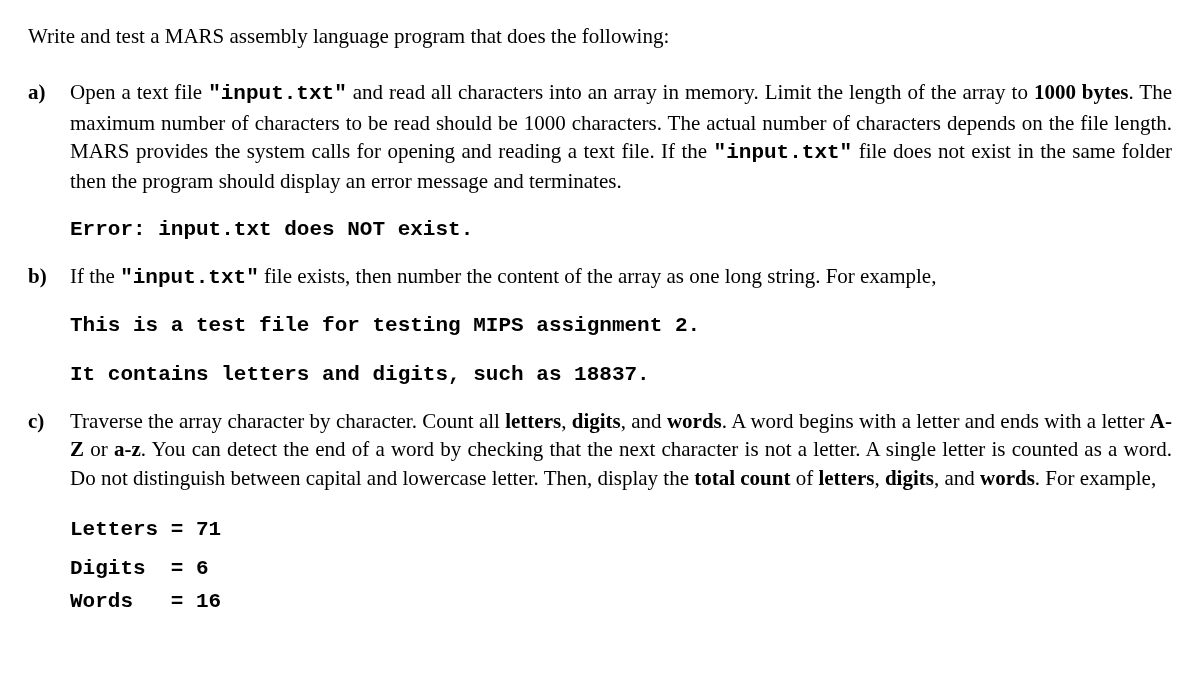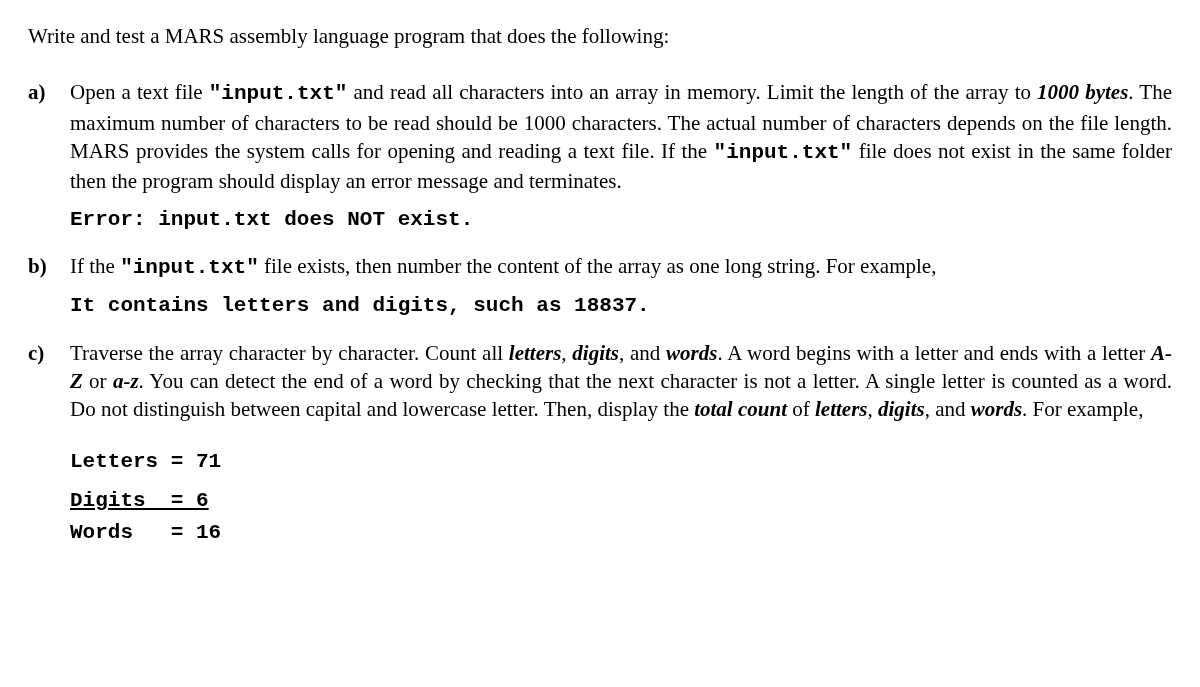--- a/index.html
+++ b/index.html
@@ -22,25 +22,25 @@
     font-weight: bold;
     width: 42px;
     flex-shrink: 0;
   }
   .content { flex: 1; }
   .para { text-align: justify; margin-bottom: 6px; }
   .mono {
     font-family: "Courier New", Courier, monospace;
     font-weight: bold;
   }
-  .bold { font-weight: bold; font-style: italic; }
+  .bold { font-weight: bold; }
   .code-line {
     font-family: "Courier New", Courier, monospace;
     font-weight: bold;
-    margin-top: 10px;
+    margin-top: 20px;
     margin-bottom: 4px;
     white-space: pre;
   }
   .gap-top { margin-top: 24px; }
 </style>
 </head>
 <body>
 
 <div class="intro">Write and test a MARS assembly language program that does the following:</div>
 
@@ -53,27 +53,28 @@
     <div class="code-line">Error: input.txt does NOT exist.</div>
   </div>
 </div>
 
 <div class="item">
   <div class="marker">b)</div>
   <div class="content">
     <div class="para">
       <span>If the </span><span class="mono">"input.txt"</span><span> file exists, then number the content of the array as one long string. For example,</span>
     </div>
+    <div class="code-line">This is a test file for testing MIPS assignment 2.</div>
     <div class="code-line">It contains letters and digits, such as 18837.</div>
   </div>
 </div>
 
 <div class="item">
   <div class="marker">c)</div>
   <div class="content">
     <div class="para">
       <span>Traverse the array character by character. Count all </span><span class="bold">letters</span><span>, </span><span class="bold">digits</span><span>, and </span><span class="bold">words</span><span>. A word begins with a letter and ends with a letter </span><span class="bold">A-Z</span><span> or </span><span class="bold">a-z</span><span>. You can detect the end of a word by checking that the next character is not a letter. A single letter is counted as a word. Do not distinguish between capital and lowercase letter. Then, display the </span><span class="bold">total count</span><span> of </span><span class="bold">letters</span><span>, </span><span class="bold">digits</span><span>, and </span><span class="bold">words</span><span>. For example,</span>
     </div>
     <div class="code-line gap-top">Letters = 71</div>
-    <div class="code-line" style="margin-top:11px;text-decoration:underline;">Digits  = 6</div>
+    <div class="code-line" style="margin-top:11px;">Digits  = 6</div>
     <div class="code-line" style="margin-top:2px;">Words   = 16</div>
   </div>
 </div>
 
 </body></html>

